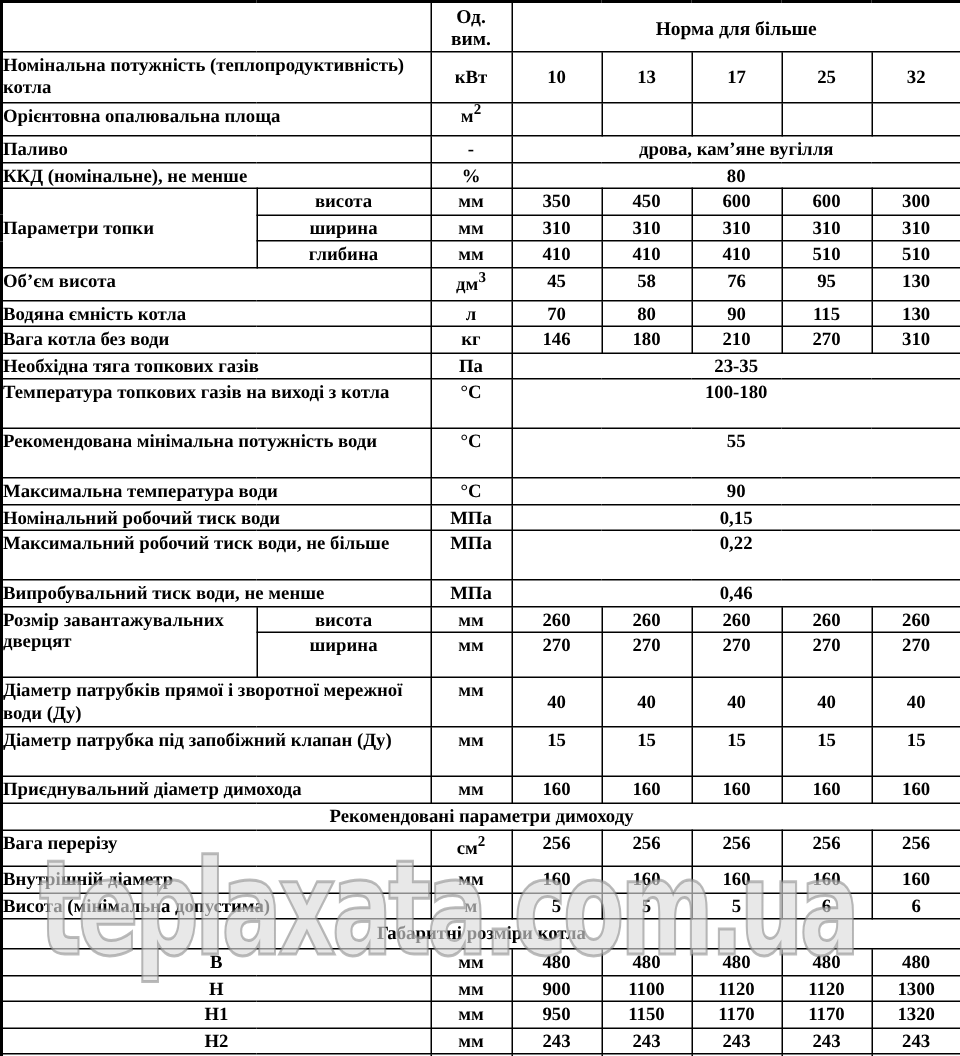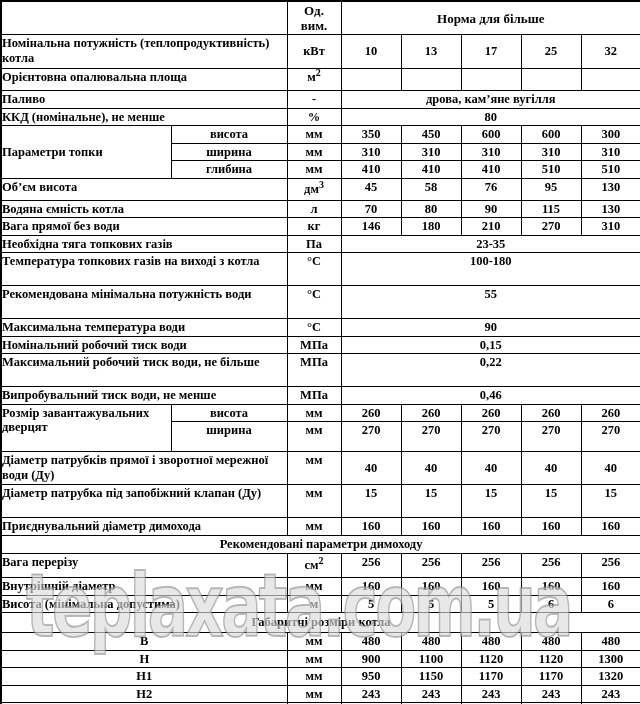--- a/index.html
+++ b/index.html
@@ -150,21 +150,21 @@
     <td colspan="2" class="lbl">Водяна ємність котла</td>
     <td class="unit">л</td>
     <td class="val">70</td>
     <td class="val">80</td>
     <td class="val">90</td>
     <td class="val">115</td>
     <td class="val">130</td>
   </tr>
 
   <tr class="h17">
-    <td colspan="2" class="lbl">Вага прямої без води</td>
+    <td colspan="2" class="lbl">Вага котла без води</td>
     <td class="unit">кг</td>
     <td class="val">146</td>
     <td class="val">180</td>
     <td class="val">210</td>
     <td class="val">270</td>
     <td class="val">310</td>
   </tr>
 
   <tr class="h17">
     <td colspan="2" class="lbl">Необхідна тяга  топкових газів</td>

